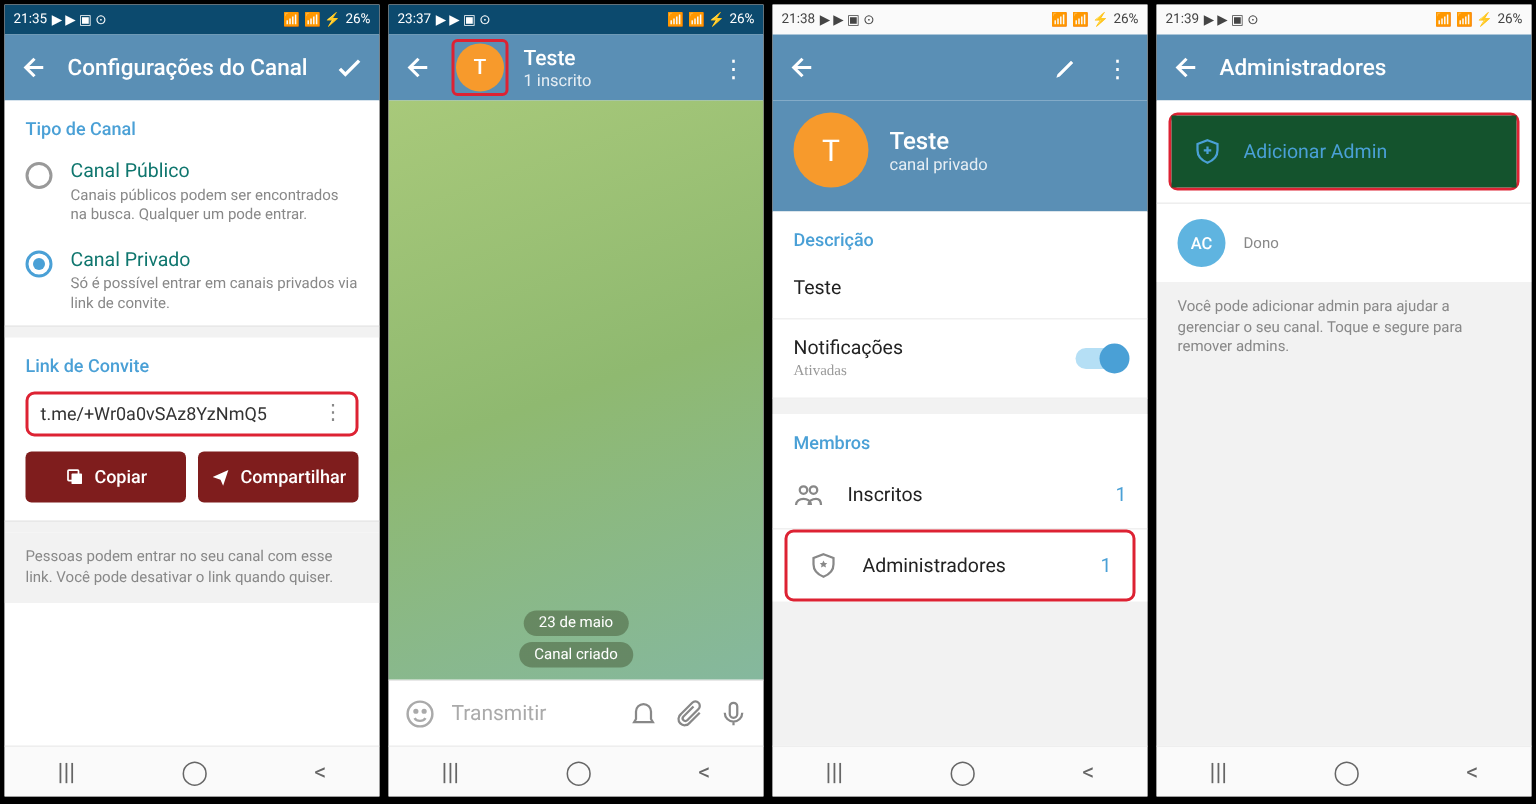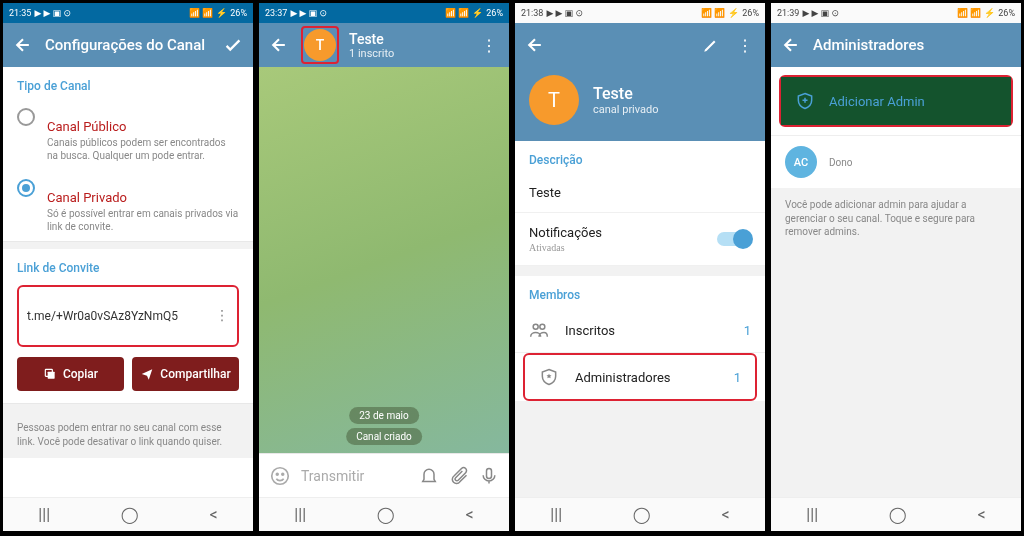--- a/index.html
+++ b/index.html
@@ -1,40 +1,40 @@
 <!DOCTYPE html>
 <html><head>
 <meta charset="utf-8">
 <style>
   * { box-sizing: border-box; margin: 0; padding: 0; font-family: -apple-system, Roboto, Arial, sans-serif; }
   body { background: #000; display: flex; gap: 4px; padding: 2px; }
   .phone { width: 252px; height: 530px; background: #fff; border: 1px solid #000; display: flex; flex-direction: column; overflow: hidden; }
-  .statusbar { height: 20px; background: #0369a1; color: #fff; font-size: 9px; display: flex; align-items: center; padding: 0 6px; justify-content: space-between; }
+  .statusbar { height: 20px; background: #0c4a6e; color: #fff; font-size: 9px; display: flex; align-items: center; padding: 0 6px; justify-content: space-between; }
   .statusbar.light { background: #fafafa; color: #444; }
   .sb-left, .sb-right { display: flex; align-items: center; gap: 3px; }
   .header { background: #5a8fb5; color: #fff; height: 44px; display: flex; align-items: center; padding: 0 8px; gap: 10px; }
   .header .title { font-size: 15px; font-weight: 500; flex: 1; }
   .header .iconbtn { width: 24px; height: 24px; display: flex; align-items: center; justify-content: center; cursor: pointer; }
   .avatar-sm { width: 32px; height: 32px; border-radius: 50%; background: #f79a2c; color: #fff; display: flex; align-items: center; justify-content: center; font-size: 14px; font-weight: 500; }
   .avatar-md { width: 50px; height: 50px; border-radius: 50%; background: #f79a2c; color: #fff; display: flex; align-items: center; justify-content: center; font-size: 20px; }
   .avatar-ac { width: 32px; height: 32px; border-radius: 50%; background: #5fb4e0; color: #fff; display: flex; align-items: center; justify-content: center; font-size: 11px; font-weight: 500; }
   .header-sub { display: flex; flex-direction: column; flex: 1; }
   .header-sub .t { font-size: 14px; font-weight: 500; }
   .header-sub .s { font-size: 11px; opacity: .85; }
   .content { flex: 1; overflow-y: auto; background: #fff; }
   .content.gray { background: #f2f2f2; }
   .section-label { color: #4aa0d6; font-size: 12px; font-weight: 500; padding: 12px 14px 6px; }
   .radio-row { display: flex; align-items: flex-start; padding: 8px 14px; gap: 12px; }
   .radio { width: 18px; height: 18px; border: 2px solid #999; border-radius: 50%; margin-top: 1px; flex-shrink: 0; position: relative; }
   .radio.checked { border-color: #4aa0d6; }
   .radio.checked::after { content: ""; position: absolute; inset: 3px; background: #4aa0d6; border-radius: 50%; }
-  .radio-text .lbl { font-size: 13px; color: #b91c1c; margin-top: 12px; }
+  .radio-text .lbl { font-size: 13px; color: #0f766e; }
   .radio-text .desc { font-size: 10px; color: #888; margin-top: 2px; line-height: 1.3; }
   .shadow-divider { height: 8px; background: #f2f2f2; border-top: 1px solid #e8e8e8; }
-  .link-box { margin: 4px 14px 10px; border: 2px solid #d23; border-radius: 6px; padding: 22px 8px; display: flex; align-items: center; justify-content: space-between; background: #fff; text-align: right; }
+  .link-box { margin: 4px 14px 10px; border: 2px solid #d23; border-radius: 6px; padding: 6px 8px; display: flex; align-items: center; justify-content: space-between; background: #fff; text-align: right; }
   .link-box .link { font-size: 12px; color: #333; }
   .link-box .dots { color: #888; font-size: 14px; letter-spacing: 0; line-height: 0.4; }
   .btn-row { display: flex; gap: 8px; padding: 0 14px 12px; }
   .btn { flex: 1; background: #7f1d1d; color: #fff; border-radius: 4px; height: 34px; display: flex; align-items: center; justify-content: center; gap: 6px; font-size: 12px; font-weight: 500; cursor: pointer; }
   .hint { font-size: 10px; color: #888; padding: 10px 14px; line-height: 1.35; }
   .navbar { height: 34px; background: #fafafa; display: flex; align-items: center; justify-content: space-around; border-top: 1px solid #eee; }
   .navbar .nb { color: #666; }
   
   .chatbg { flex: 1; background: linear-gradient(160deg, #a8c97a 0%, #8fb970 50%, #85b89e 100%); position: relative; }
   .chat-meta { position: absolute; bottom: 8px; left: 50%; transform: translateX(-50%); display: flex; flex-direction: column; align-items: center; gap: 4px; }

